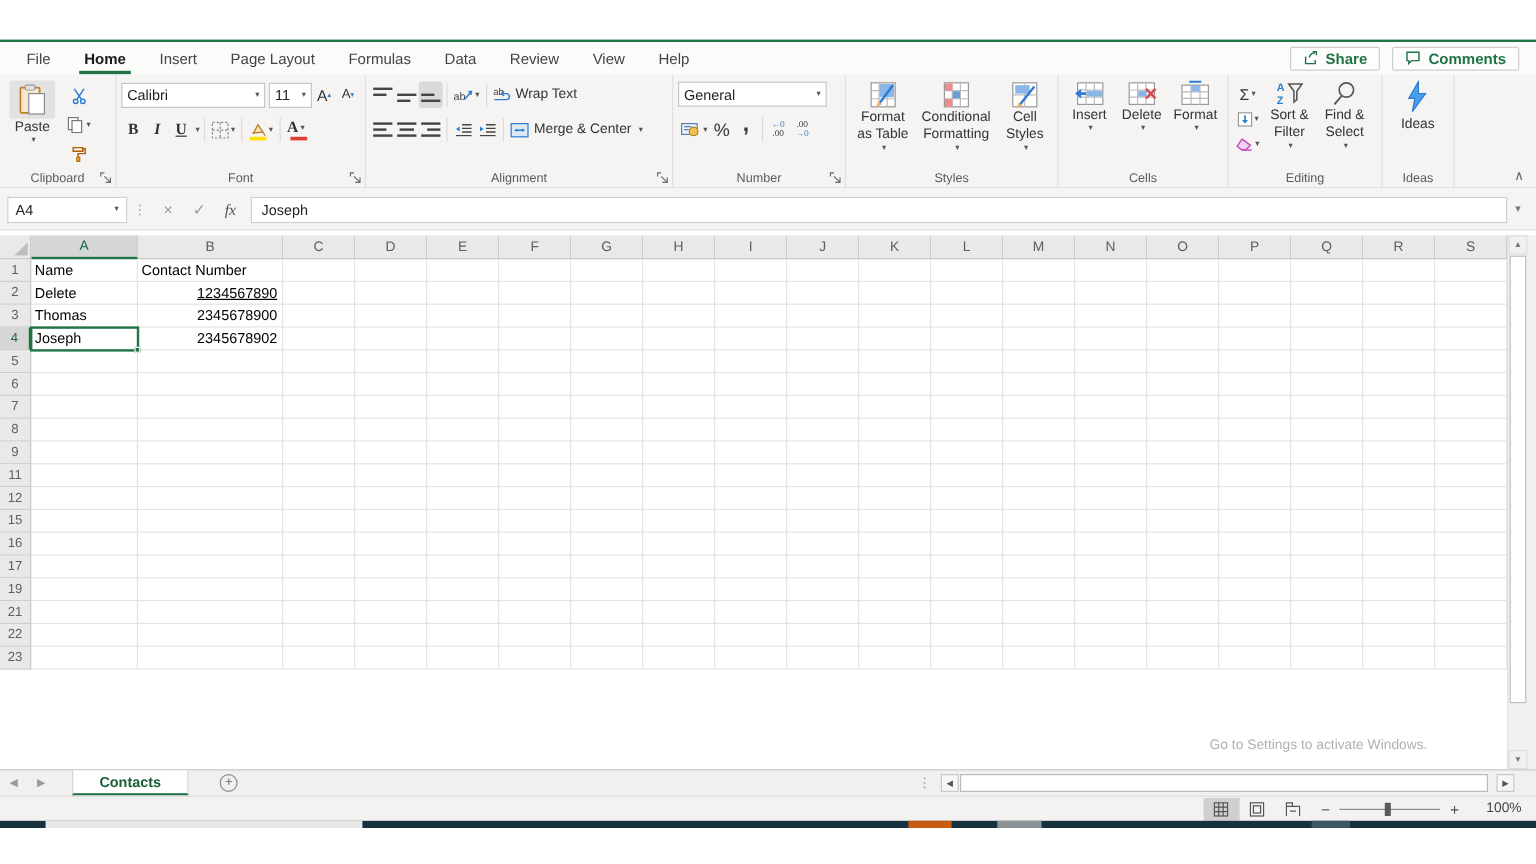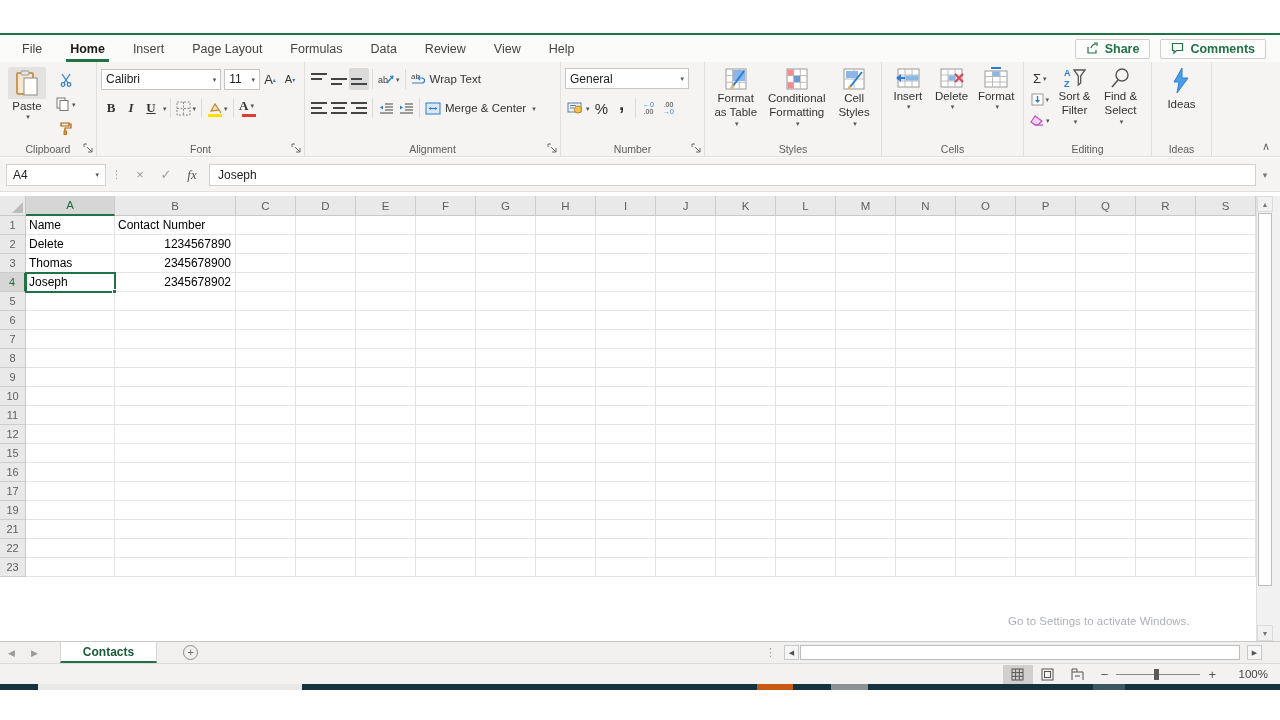--- a/index.html
+++ b/index.html
@@ -601,21 +601,21 @@
           <div class="cell" style="width: 60px;"></div>
           <div class="cell" style="width: 60px;"></div>
           <div class="cell" style="width: 60px;"></div>
           <div class="cell" style="width: 60px;"></div>
           <div class="cell" style="width: 60px;"></div>
           <div class="cell" style="width: 60px;"></div>
         </div>
         <div class="grow">
           <div class="rowh">2</div>
           <div class="cell" style="width: 89px;">Delete</div>
-          <div class="cell num" style="width: 121px;">1234567890</div>
+          <div class="cell num" style="width: 121px; text-decoration: underline;">1234567890</div>
           <div class="cell" style="width: 60px;"></div>
           <div class="cell" style="width: 60px;"></div>
           <div class="cell" style="width: 60px;"></div>
           <div class="cell" style="width: 60px;"></div>
           <div class="cell" style="width: 60px;"></div>
           <div class="cell" style="width: 60px;"></div>
           <div class="cell" style="width: 60px;"></div>
           <div class="cell" style="width: 60px;"></div>
           <div class="cell" style="width: 60px;"></div>
           <div class="cell" style="width: 60px;"></div>
@@ -754,42 +754,20 @@
           <div class="cell" style="width: 60px;"></div>
           <div class="cell" style="width: 60px;"></div>
           <div class="cell" style="width: 60px;"></div>
           <div class="cell" style="width: 60px;"></div>
           <div class="cell" style="width: 60px;"></div>
           <div class="cell" style="width: 60px;"></div>
           <div class="cell" style="width: 60px;"></div>
         </div>
         <div class="grow">
           <div class="rowh">9</div>
-          <div class="cell" style="width: 89px;"></div>
-          <div class="cell" style="width: 121px;"></div>
-          <div class="cell" style="width: 60px;"></div>
-          <div class="cell" style="width: 60px;"></div>
-          <div class="cell" style="width: 60px;"></div>
-          <div class="cell" style="width: 60px;"></div>
-          <div class="cell" style="width: 60px;"></div>
-          <div class="cell" style="width: 60px;"></div>
-          <div class="cell" style="width: 60px;"></div>
-          <div class="cell" style="width: 60px;"></div>
-          <div class="cell" style="width: 60px;"></div>
-          <div class="cell" style="width: 60px;"></div>
-          <div class="cell" style="width: 60px;"></div>
-          <div class="cell" style="width: 60px;"></div>
-          <div class="cell" style="width: 60px;"></div>
-          <div class="cell" style="width: 60px;"></div>
-          <div class="cell" style="width: 60px;"></div>
-          <div class="cell" style="width: 60px;"></div>
-          <div class="cell" style="width: 60px;"></div>
-        </div>
-        <div class="grow">
-          <div class="rowh">10</div>
           <div class="cell" style="width: 89px;"></div>
           <div class="cell" style="width: 121px;"></div>
           <div class="cell" style="width: 60px;"></div>
           <div class="cell" style="width: 60px;"></div>
           <div class="cell" style="width: 60px;"></div>
           <div class="cell" style="width: 60px;"></div>
           <div class="cell" style="width: 60px;"></div>
           <div class="cell" style="width: 60px;"></div>
           <div class="cell" style="width: 60px;"></div>
           <div class="cell" style="width: 60px;"></div>

